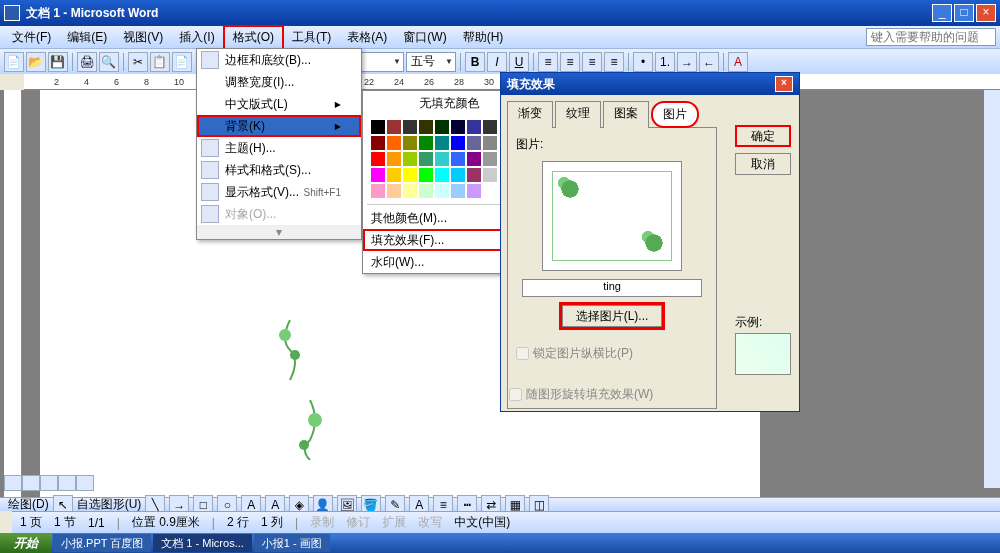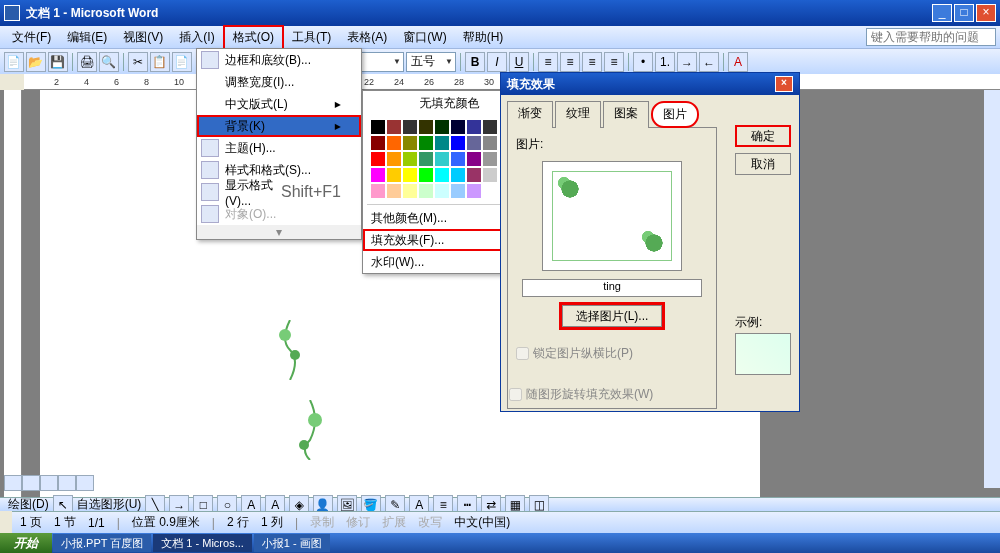--- a/index.html
+++ b/index.html
@@ -34,21 +34,21 @@
 .ruler-v { position: absolute; left: 4px; top: 0; width: 18px; bottom: 0; background: #fff; border-right: 1px solid #888; }
 .doc { position: absolute; left: 40px; top: 0; width: 720px; height: 100%; background: #fff; }
 
 
 .dropdown { position: absolute; background: #fff; border: 1px solid #888; box-shadow: 2px 2px 4px rgba(0,0,0,0.3); z-index: 100; }
 .dropdown.format { left: 196px; top: 48px; width: 166px; }
 .dd-item { height: 22px; display: flex; align-items: center; padding: 0 20px 0 28px; cursor: pointer; position: relative; }
 .dd-item.highlighted { border: 2px solid #e00; padding: 0 18px 0 26px; }
 .dd-item.bg-highlight { background: #316ac5; color: #000000; }
 .dd-item .arrow { margin-left: auto; font-size: 8px; }
-.dd-item .shortcut { margin-left: auto; color: #666; font-size: 16px; }
+.dd-item .shortcut { margin-left: auto; color: #666; font-size: 10px; }
 .dd-sep { height: 1px; background: #ccc; margin: 2px 4px; }
 .dd-icon { position: absolute; left: 4px; width: 18px; height: 18px; background: #e0e8f8; border: 1px solid #aac; }
 .dd-expand { height: 14px; text-align: center; background: #f0f0f0; color: #888; cursor: pointer; }
 
 
 .submenu.bg { left: 362px; top: 90px; width: 155px; }
 .color-title { text-align: center; padding: 4px; margin-left: 20px; }
 .color-grid { display: grid; grid-template-columns: repeat(8, 14px); gap: 2px; padding: 4px 8px; }
 .color-cell { width: 14px; height: 14px; cursor: pointer; }
 .sub-item { height: 22px; display: flex; align-items: center; padding: 0 8px; cursor: pointer; }

